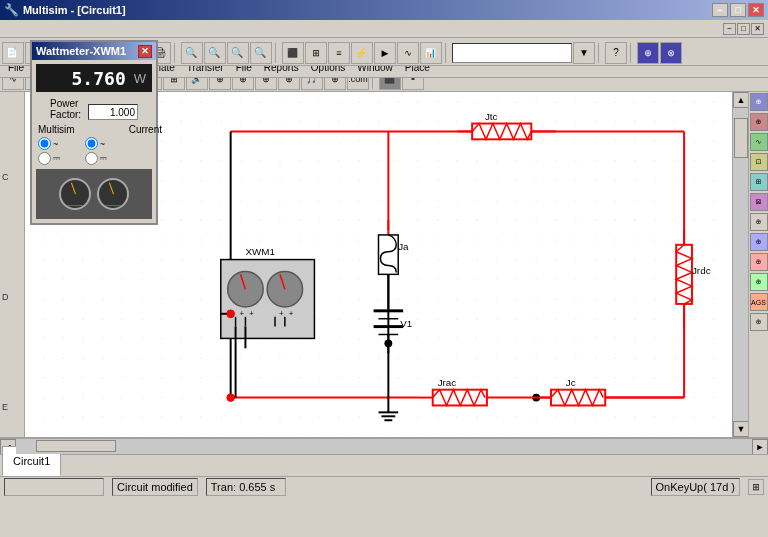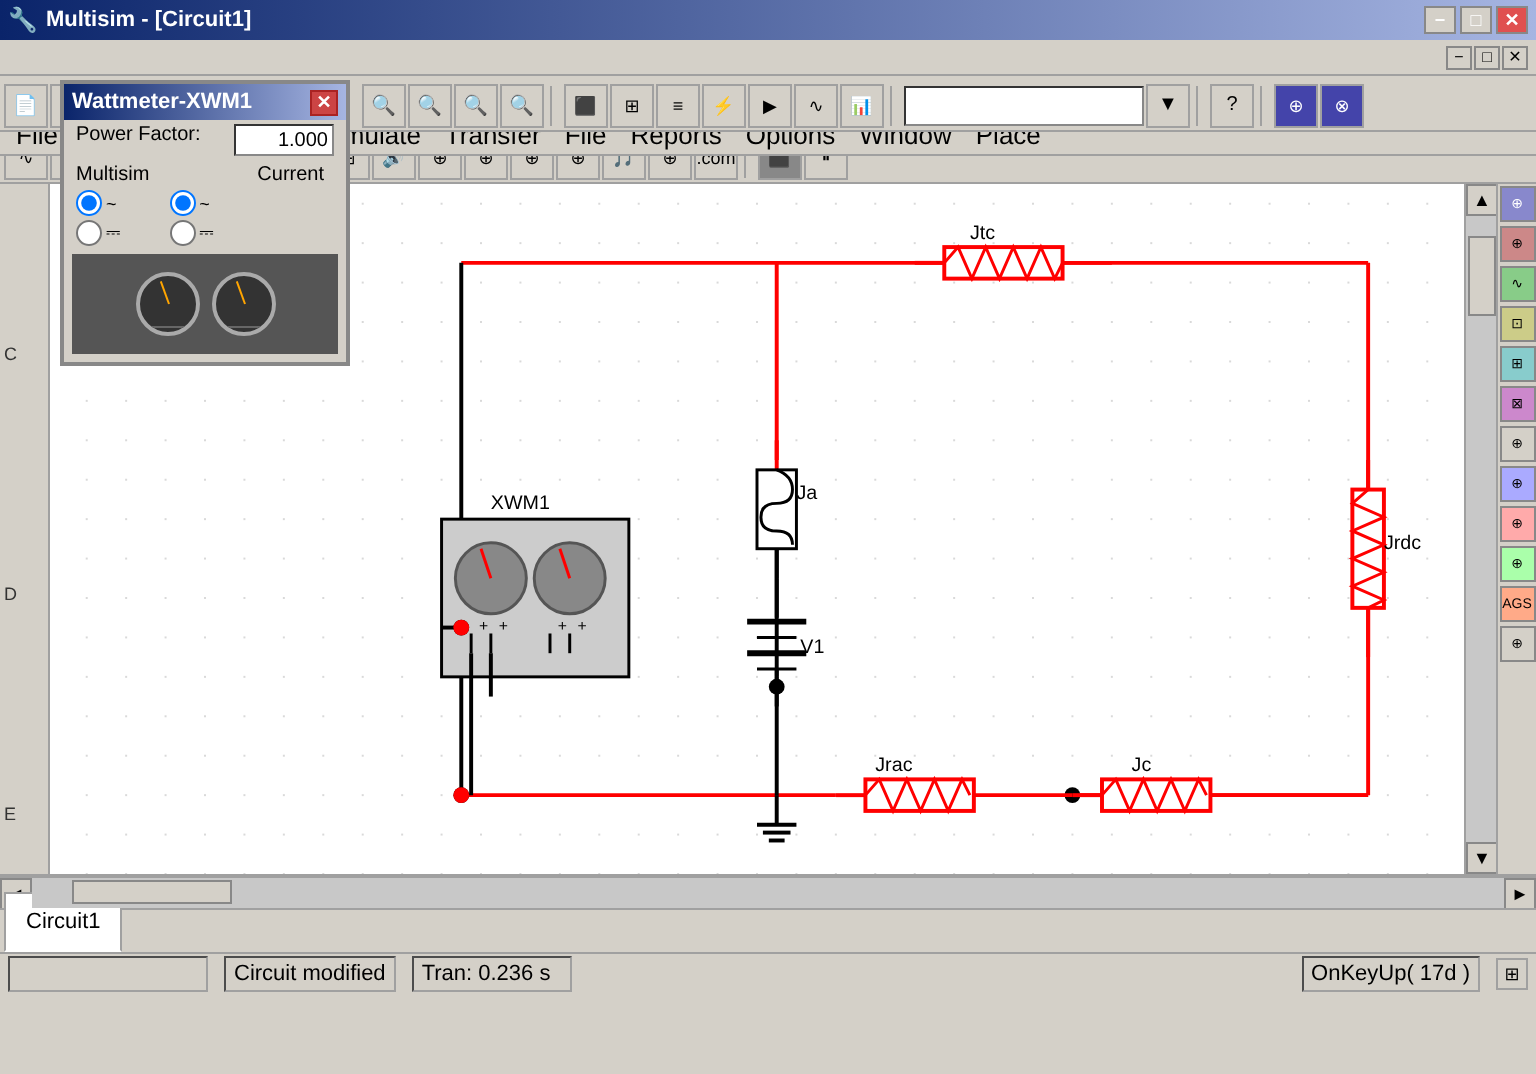--- a/index.html
+++ b/index.html
@@ -33,21 +33,21 @@
     .menu-bar {
       background: #d4d0c8;
       height: 20px;
       display: flex;
       align-items: center;
       border-bottom: 1px solid #a0a0a0;
       padding: 0 2px;
     }
     .menu-item {
       padding: 2px 6px;
-      font-size: 13px;
+      font-size: 10px;
       cursor: pointer;
     }
 
     
     .toolbar {
       background: #d4d0c8;
       height: 26px;
       display: flex;
       align-items: center;
       border-bottom: 1px solid #a0a0a0;
@@ -220,21 +220,21 @@
       width: 80px;
       background: #d4d0c8;
       border: 1px solid #888;
     }
 
     
     .wattmeter-dialog {
       position: absolute;
       top: 40px;
       left: 30px;
-      width: 145px;
+      width: 128px;
       background: #d4d0c8;
       border: 2px solid #888;
       z-index: 100;
     }
     .dialog-title {
       background: linear-gradient(to right, #0a246a, #a6b5e2);
       color: white;
       height: 18px;
       display: flex;
       align-items: center;
@@ -269,22 +269,22 @@
       font-size: 18px;
       font-weight: bold;
       font-family: monospace;
     }
     .watt-unit {
       color: #aaaaaa;
       font-size: 13px;
     }
     .pf-row {
       display: flex;
-      align-items: flex-start;
-      padding: 2px 6px;
+      align-items: flex-end;
+      padding: 2px 18px;
       font-size: 10px;
       gap: 4px;
     }
     .pf-label { flex: 1; }
     .pf-input {
       width: 50px;
       height: 16px;
       border: 1px inset #888;
       background: white;
       text-align: right;
@@ -557,20 +557,24 @@
     <div class="right-panel-btn" style="font-size:7px;background:#ffaa88;">AGS</div>
     <div class="right-panel-btn" style="font-size:7px;">⊕</div>
   </div>
 </div>
 
 <div class="wattmeter-dialog">
   <div class="dialog-title">
     <span>Wattmeter-XWM1</span>
     <div class="dialog-close">✕</div>
   </div>
+  <div class="watt-display">
+    <span class="watt-value">5.760</span>
+    <span class="watt-unit">W</span>
+  </div>
   <div class="pf-row">
     <span class="pf-label">Power Factor:</span>
     <input class="pf-input" type="text" value="1.000" style="">
   </div>
   <div style="display:flex; padding: 2px 6px; gap:10px;">
     <div class="vc-radios">
       <span style="font-size:10px;">Multisim</span>
       <label class="vc-radio"><input type="radio" name="v" checked="" style=""> ~</label>
       <label class="vc-radio"><input type="radio" name="v" style=""> ⎓</label>
     </div>
@@ -609,20 +613,20 @@
 </div>
 
 <div class="status-bar">
   <div class="status-section" style="min-width:100px;">
     <span></span>
   </div>
   <div class="status-section">
     <span>Circuit modified</span>
   </div>
   <div class="status-section">
-    <span>Tran: 0.236 s</span>
+    <span>Tran: 0.655 s</span>
   </div>
   <div style="flex:1;"></div>
   <div class="status-section">
     <span>OnKeyUp( 17d )</span>
   </div>
   <div class="tb-btn" style="width:16px;height:16px;font-size:9px;">⊞</div>
 </div>
 
 </body></html>

